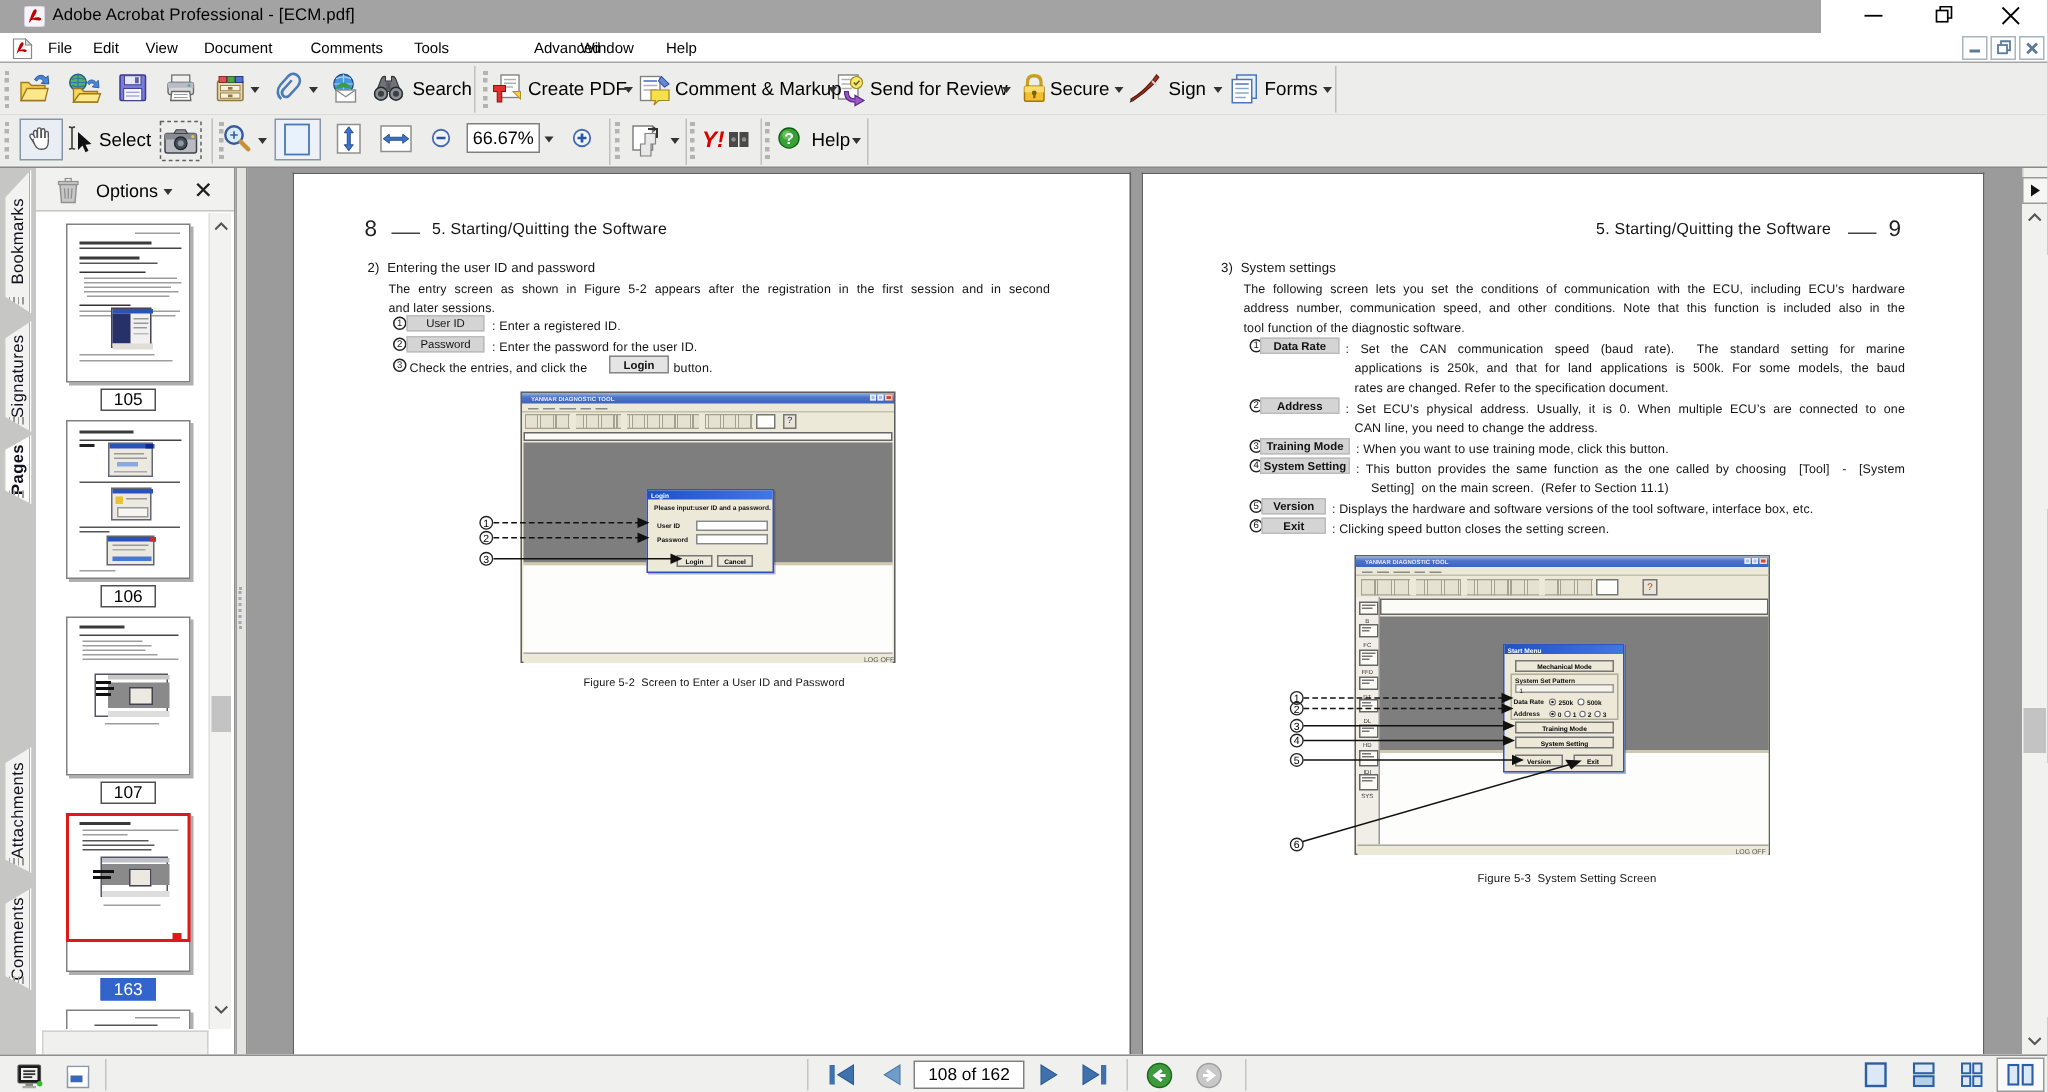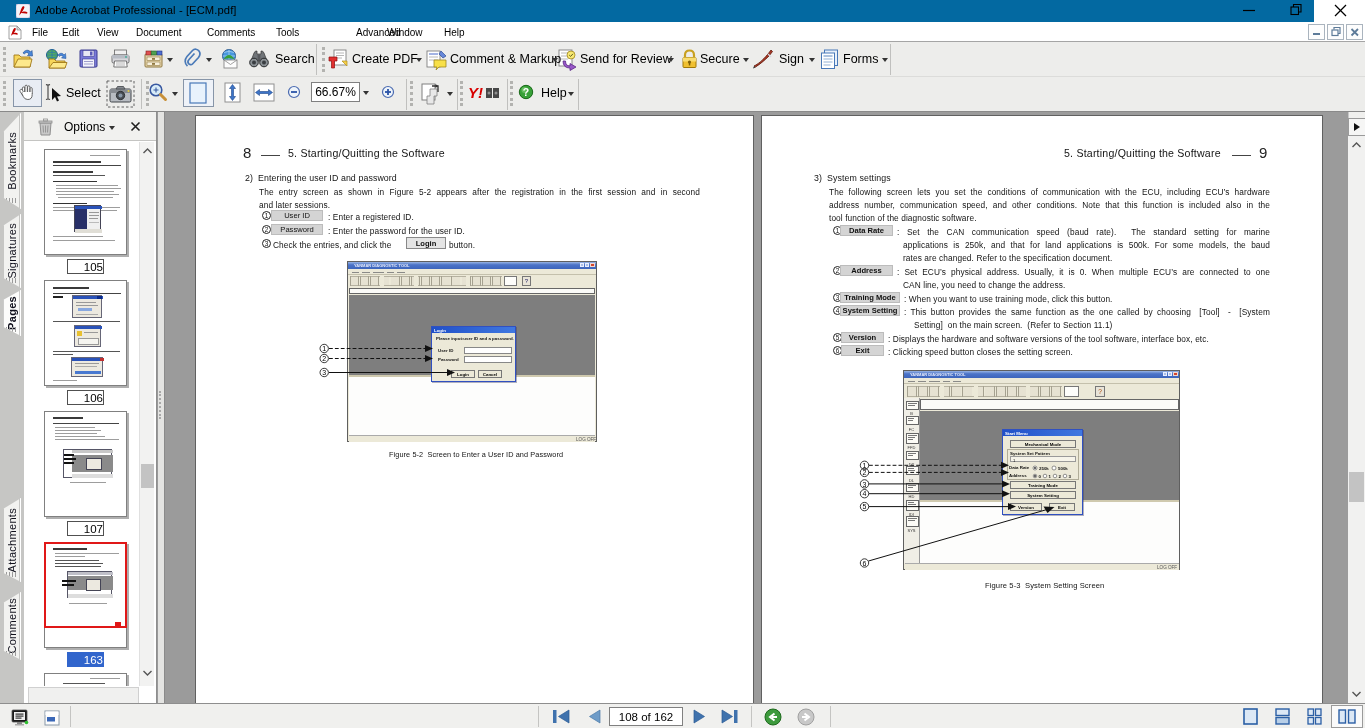--- a/index.html
+++ b/index.html
@@ -1,20 +1,20 @@
 <!DOCTYPE html>
 <html><head>
 <meta charset="utf-8">
 <style>
 * { margin:0; padding:0; box-sizing:border-box; }
 html,body { width:1365px; height:728px; overflow:hidden; }
 body { font-family:"Liberation Sans", sans-serif; position:relative; background:#fff; }
 .abs { position:absolute; }
 
-#titlebar { left:0; top:0; width:1314px; height:22px; background:#0369a1; }
+#titlebar { left:0; top:0; width:1214px; height:22px; background:#a3a3a3; }
 #title-text { left:35px; top:4px; font-size:11.2px; color:#000; letter-spacing:0.1px; }
 #menubar { left:0; top:22px; width:1365px; height:20px; background:#ffffff; border-bottom:1px solid #a5a5a5; }
 .menu { top:5px; font-size:10px; color:#000; }
 
 #tb1 { left:0; top:42px; width:1365px; height:35px; background:#ededeb; border-bottom:1px solid #dcdcda; }
 #tb2 { left:0; top:77px; width:1365px; height:35px; background:#ededeb; border-bottom:1px solid #898989; }
 .grip { width:4px; border-left:3px dotted #b3b3b0; }
 .vsep { width:1px; background:#c0c0be; }
 .tbtext { font-size:12.5px; color:#000; }
 .caret { width:0; height:0; border-left:3.5px solid transparent; border-right:3.5px solid transparent; border-top:4px solid #333; }
@@ -34,21 +34,21 @@
 
 #statusbar { left:0; top:703px; width:1365px; height:25px; background:#f0f0ee; border-top:1px solid #8e8e8e; }
 
 .pl { position:absolute; font-size:8.3px; color:#141414; letter-spacing:0.1px; white-space:nowrap; }
 .pj { position:absolute; font-size:8.3px; color:#141414; letter-spacing:0.1px; text-align:justify; text-align-last:justify; word-spacing:0.2px; }
 .cn { position:absolute; width:9px; height:9px; border:0.9px solid #222; border-radius:50%; font-size:6.4px; line-height:8.6px; text-align:center; color:#111; font-weight:normal; }
 .gb { position:absolute; background:#d4d4d4; border:1px solid #bcbcbc; font-size:7.6px; color:#111; text-align:center; }
 .th { position:absolute; left:20px; width:83px; height:106px; background:#fff; border:1px solid #808080; box-shadow:2px 2px 0 rgba(110,110,110,0.55); }
 .tl { position:absolute; background:#9d9d9d; height:1px; }
 .tlb { position:absolute; background:#3a3a3a; height:1.6px; }
-.lab { position:absolute; left:43px; width:37px; height:15px; background:#fff; border:1px solid #505050; font-size:11.5px; text-align:right; line-height:14px; color:#000; }
+.lab { position:absolute; left:43px; width:37px; height:15px; background:#fff; border:1px solid #505050; font-size:11.5px; text-align:center; line-height:14px; color:#000; }
 .f5b { position:absolute; left:1.5px; width:13px; height:9px; background:#fcfbf6; border:0.7px solid #666; padding:1px 1.5px; }
 .f5b i { display:block; height:1px; background:#777; width:9px; margin-bottom:1.2px; }
 .f5l { position:absolute; left:0; width:15px; text-align:center; font-size:4px; color:#333; font-style:normal; }
 </style>
 </head>
 <body>
 <div id="app" class="abs" style="left:0;top:0;width:1365px;height:728px;">
 
   <div id="titlebar" class="abs">
     <svg class="abs" style="left:16px;top:4px;" width="14" height="14" viewBox="0 0 14 14">

